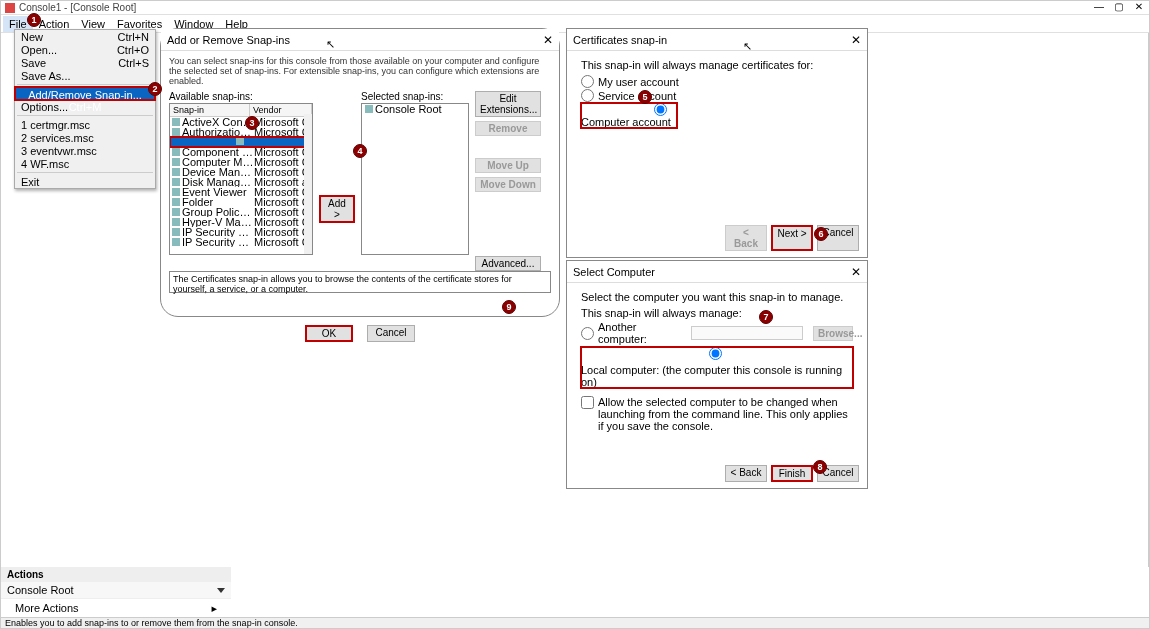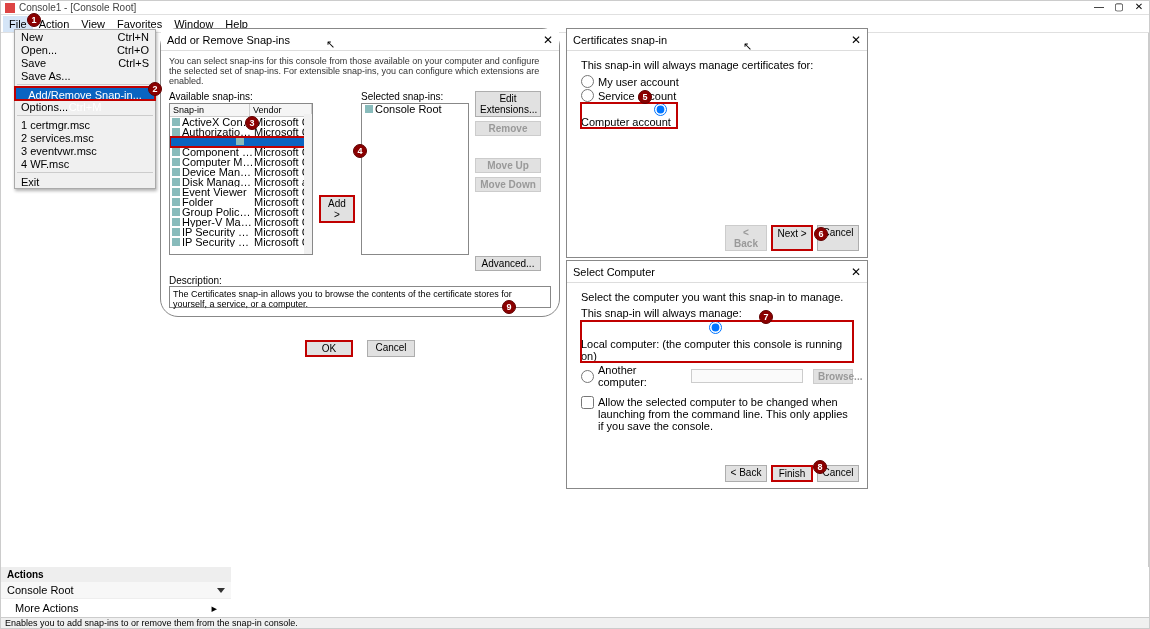--- a/index.html
+++ b/index.html
@@ -284,21 +284,20 @@
       <div class="right-btns">
         <div class="btn">Edit Extensions...</div>
         <div class="btn dis">Remove</div>
         <div style="height:14px"></div>
         <div class="btn dis">Move Up</div>
         <div class="btn dis">Move Down</div>
         <div style="height:56px"></div>
         <div class="btn">Advanced...</div>
       </div>
     </div>
-    <div class="desc2">Description:</div>
     <div class="desc-box">The Certificates snap-in allows you to browse the contents of the certificate stores for yourself, a service, or a computer.</div>
   </div>
   <div class="footer">
     <div class="btn hl-red-in" style="position:relative">OK</div>
     <div class="btn">Cancel</div>
   </div>
 </div>
 
 <div class="dialog wiz1">
   <div class="dlg-title">
@@ -328,30 +327,30 @@
 </div>
 
 <div class="dialog wiz2">
   <div class="dlg-title">
       <span>Select Computer</span>
       <span class="x">✕</span>
     </div>
   <div class="body">
     <div style="margin-bottom:4px">Select the computer you want this snap-in to manage.</div>
     <div style="margin-bottom:2px">This snap-in will always manage:</div>
-    <div class="radio-row hl-red" style="width:fit-content;padding-right:4px">
-        <input type="radio" checked="" style="">
-        <span>Local computer:   (the computer this console is running on)</span>
-      </div>
     <div class="radio-row">
       <input type="radio" style="">
       <span>Another computer:</span>
       <span class="text-in"></span>
       <span class="btn dis" style="width:40px;margin-left:6px">Browse...</span>
     </div>
+    <div class="radio-row hl-red" style="width:fit-content;padding-right:4px">
+        <input type="radio" checked="" style="">
+        <span>Local computer:   (the computer this console is running on)</span>
+      </div>
     <div class="chkrow">
       <input type="checkbox" style="">
       <span style="width:260px">Allow the selected computer to be changed when launching from the command line.  This only applies if you save the console.</span>
     </div>
   </div>
   <div class="footer">
     <div class="btn">&lt; Back</div>
     <div class="btn hl-red-in">Finish</div>
     <div class="btn">Cancel</div>
   </div>

